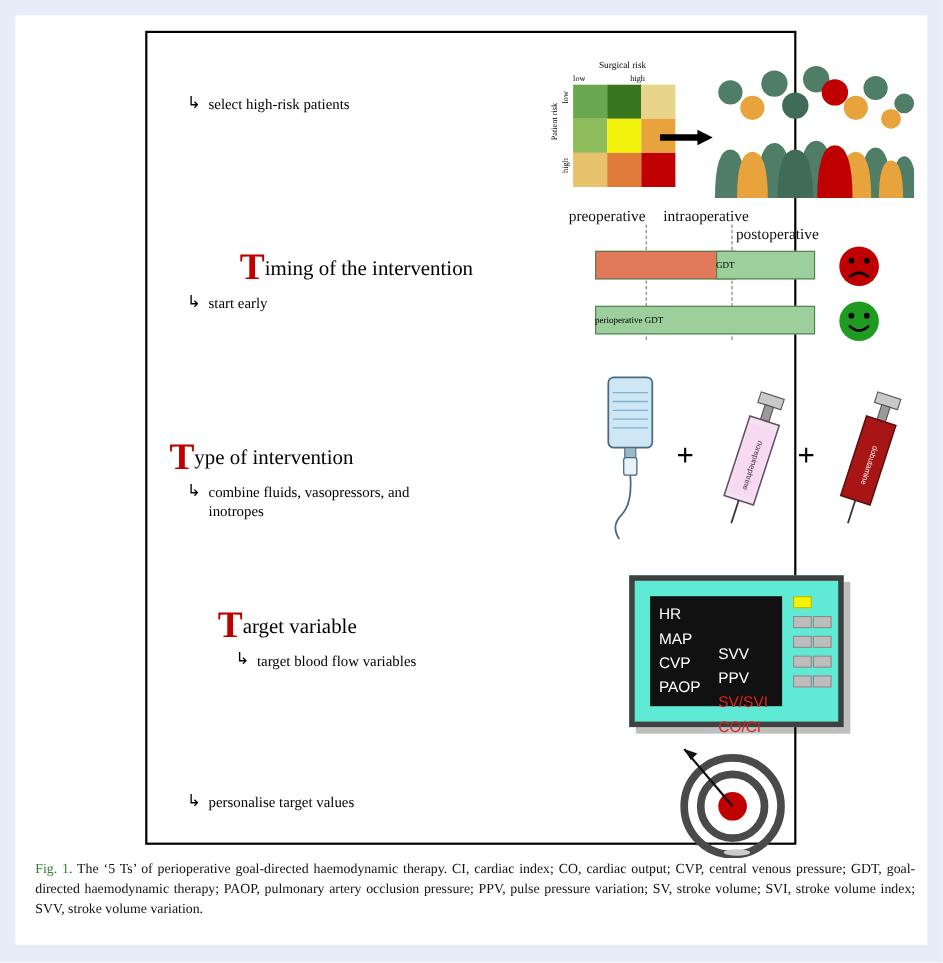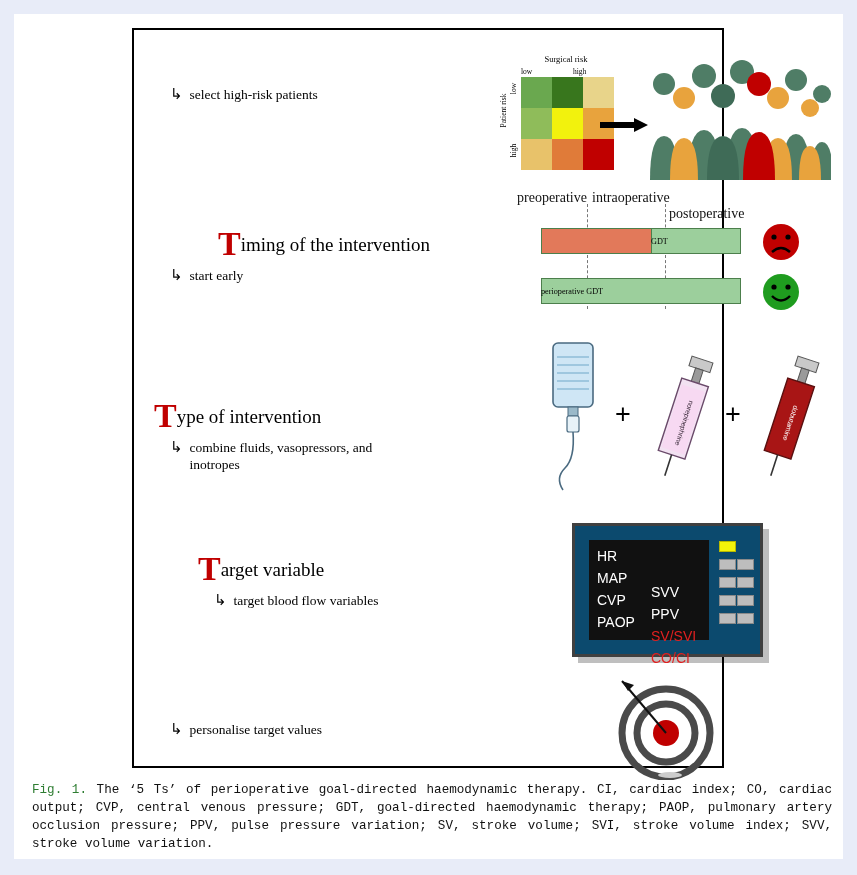--- a/index.html
+++ b/index.html
@@ -26,21 +26,21 @@
     line-height:0.8;vertical-align:-4px;
   }
   .sub{margin-top:11px;margin-left:16px;font-size:13.5px;color:#000;display:flex;gap:7px;align-items:flex-start;}
   .arrowglyph{font-size:15px;line-height:1.05;}
   .subtext{max-width:230px;line-height:1.25;}
 
   
   .caption{
     position:absolute;left:18px;top:768px;width:800px;
     font-size:12.6px;line-height:1.42;color:#111;text-align:justify;
-    font-family:Liberation Mono, monospace;
+    font-family:Liberation Serif, serif;
   }
   .caption .figlabel{color:#2e7d32;}
 
   
   .matrix-wrap{position:absolute;left:365px;top:24px;width:110px;height:120px;}
   .mtitle{position:absolute;left:22px;top:0;font-size:8.5px;width:90px;text-align:center;}
   .mlow{position:absolute;left:22px;top:13px;font-size:7.5px;}
   .mhigh{position:absolute;left:74px;top:13px;font-size:7.5px;}
   .mrisk{position:absolute;left:-12px;top:52px;font-size:7.5px;transform:rotate(-90deg);transform-origin:center;white-space:nowrap;}
   .mrlow{position:absolute;left:9px;top:30px;font-size:7.5px;transform:rotate(-90deg);}
@@ -58,21 +58,21 @@
   .vline{position:absolute;border-left:1px dashed #777;}
   .bar{position:absolute;border:1px solid #4c7f4c;box-sizing:border-box;}
   .barlabel{position:absolute;font-size:8.2px;color:#000;text-align:left;}
 
   
   .interv{position:absolute;left:395px;top:305px;width:300px;height:170px;}
   .plus{position:absolute;font-size:27px;color:#000;font-family:"Liberation Sans",sans-serif;}
 
   
   .monitor{position:absolute;left:430px;top:485px;width:200px;height:145px;}
-  .mon-body{position:absolute;left:8px;top:8px;width:185px;height:128px;background:#0c4a6e;border:3px solid #404040;box-shadow:6px 6px 0 rgba(0,0,0,0.25);}
+  .mon-body{position:absolute;left:8px;top:8px;width:185px;height:128px;background:#5eead4;border:5px solid #404040;box-shadow:6px 6px 0 rgba(0,0,0,0.25);}
   .mon-screen{position:absolute;left:14px;top:14px;width:120px;height:100px;background:#111;}
   .mon-col{position:absolute;font-family:"Liberation Sans",sans-serif;font-size:14px;line-height:1.58;color:#fff;}
   .mon-keys{position:absolute;left:144px;top:14px;width:36px;}
   .key{width:15px;height:9px;background:#bdbdbd;border:1px solid #8a8a8a;display:inline-block;margin:0 1px 2px 0;}
   .keyyellow{background:#f3f30a;border-color:#b9b900;}
 
   
   .target{position:absolute;left:470px;top:645px;width:130px;height:105px;}
 </style>
 </head>
@@ -155,21 +155,21 @@
         <span class="big">T</span><span>iming of the intervention</span>
       </div>
       <div class="sub">
         <span class="arrowglyph">↳</span>
         <span class="subtext">start early</span>
       </div>
     </div>
 
     <div class="timing">
       <div class="phase" style="left:18px;top:0;">preoperative</div>
-      <div class="phase" style="left:93px;top:0;">intraoperative</div>
+      <div class="phase" style="left:104px;top:0;">intraoperative</div>
       <div class="phase" style="left:170px;top:0;margin-top:16px;">postoperative</div>
 
       <div class="vline" style="left:88px;top:14px;height:105px;"></div>
       <div class="vline" style="left:166px;top:14px;height:105px;"></div>
 
       <svg style="position:absolute;left:0;top:36px;width:260px;height:30px;" viewBox="0 0 260 30">
         <defs>
           <linearGradient id="fadeline" x1="0" x2="1">
             <stop offset="0" stop-color="#ffffff"></stop>
               <stop offset="1" stop-color="#000000"></stop>

